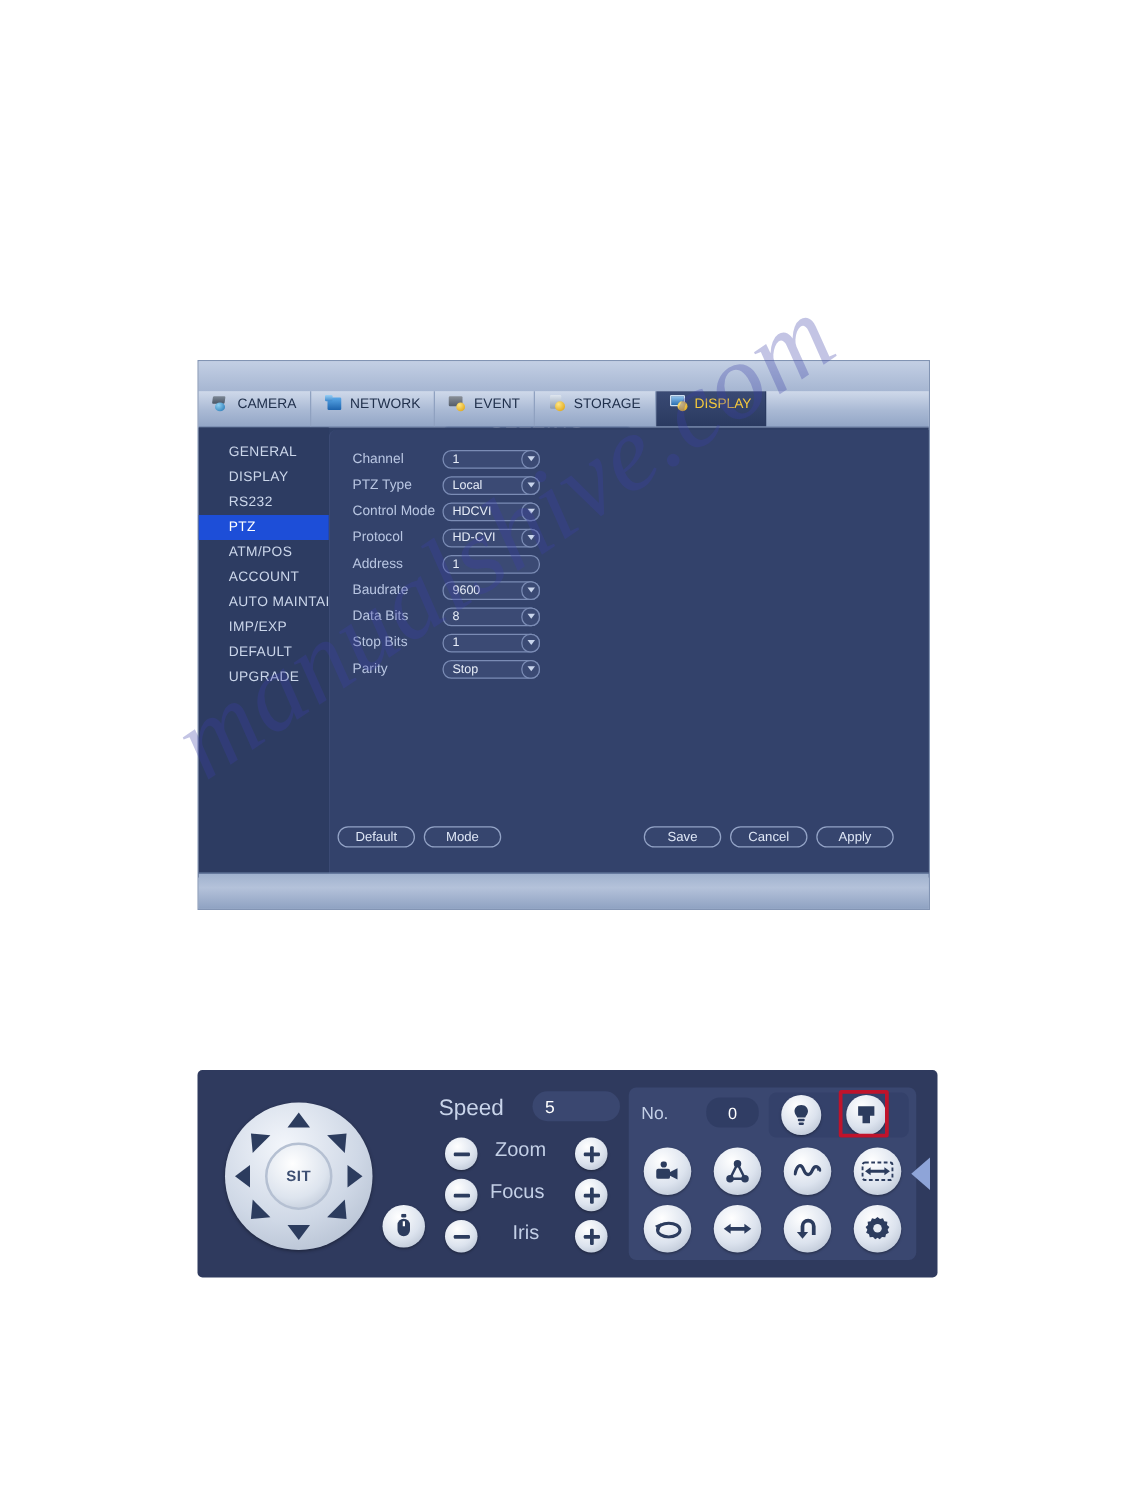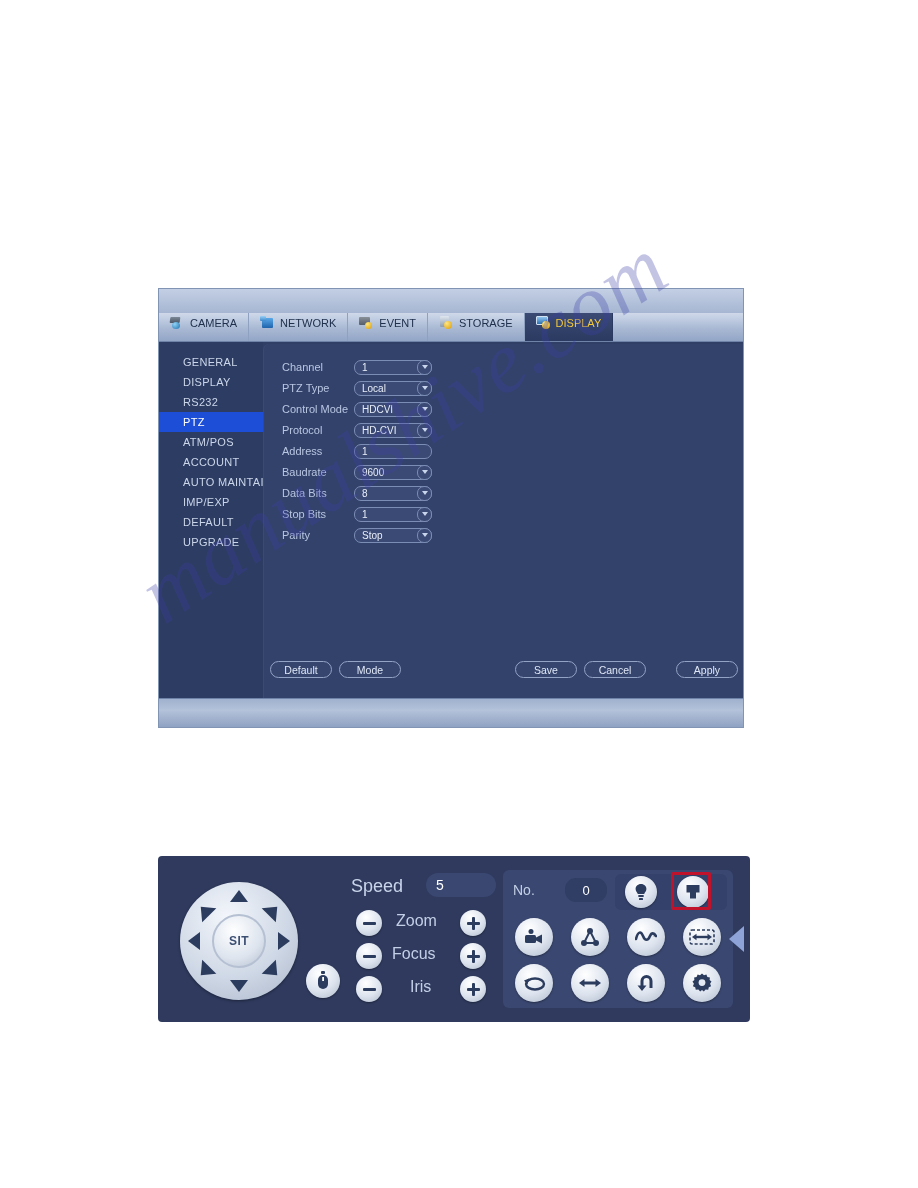--- a/index.html
+++ b/index.html
@@ -434,21 +434,21 @@
         <div class="f-ctrl">
           <span class="val">Stop</span>
           <span class="f-arrow"></span>
         </div>
       </div>
 
       <div class="btn" style="left:6px;  top:317px; width:62px;">Default</div>
       <div class="btn" style="left:75px; top:317px; width:62px;">Mode</div>
       <div class="btn" style="left:251px;top:317px; width:62px;">Save</div>
       <div class="btn" style="left:320px;top:317px; width:62px;">Cancel</div>
-      <div class="btn" style="left:412px;top:317px; width:62px;">Apply</div>
+      <div class="btn" style="left:389px;top:317px; width:62px;">Apply</div>
 
     </div>
   </div>
 
   <div id="win-foot"></div>
 </div>
 
 <div id="ptz-panel">
 
   <div id="dpad">

